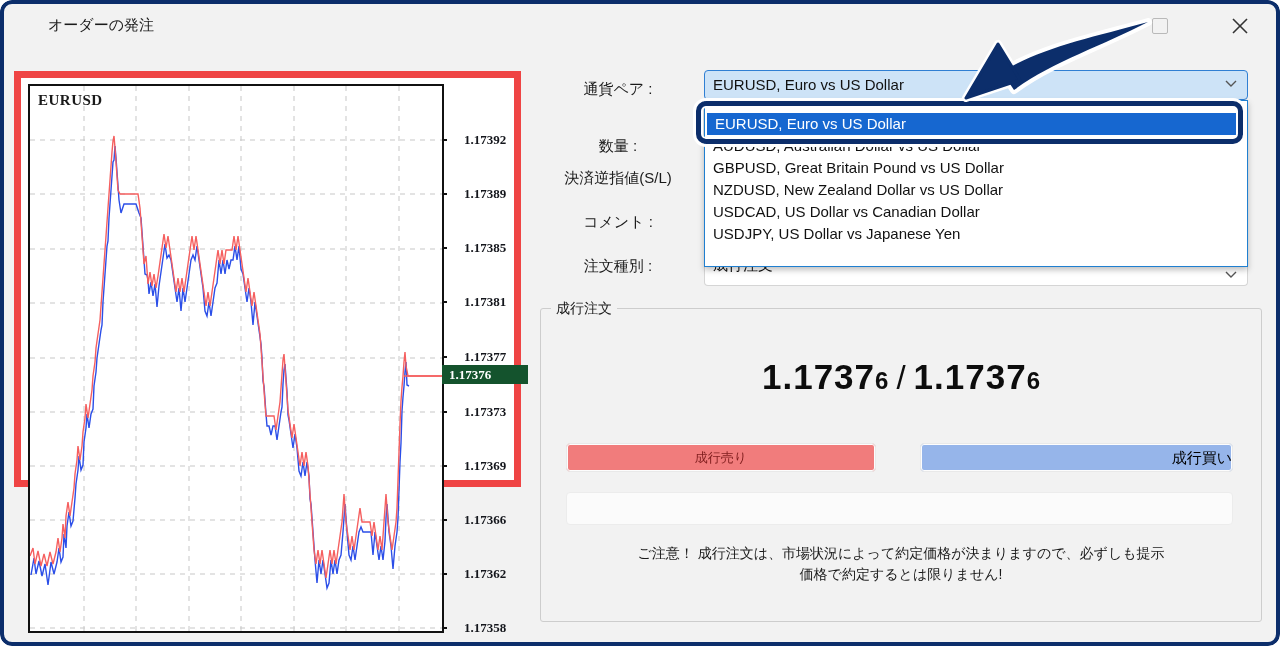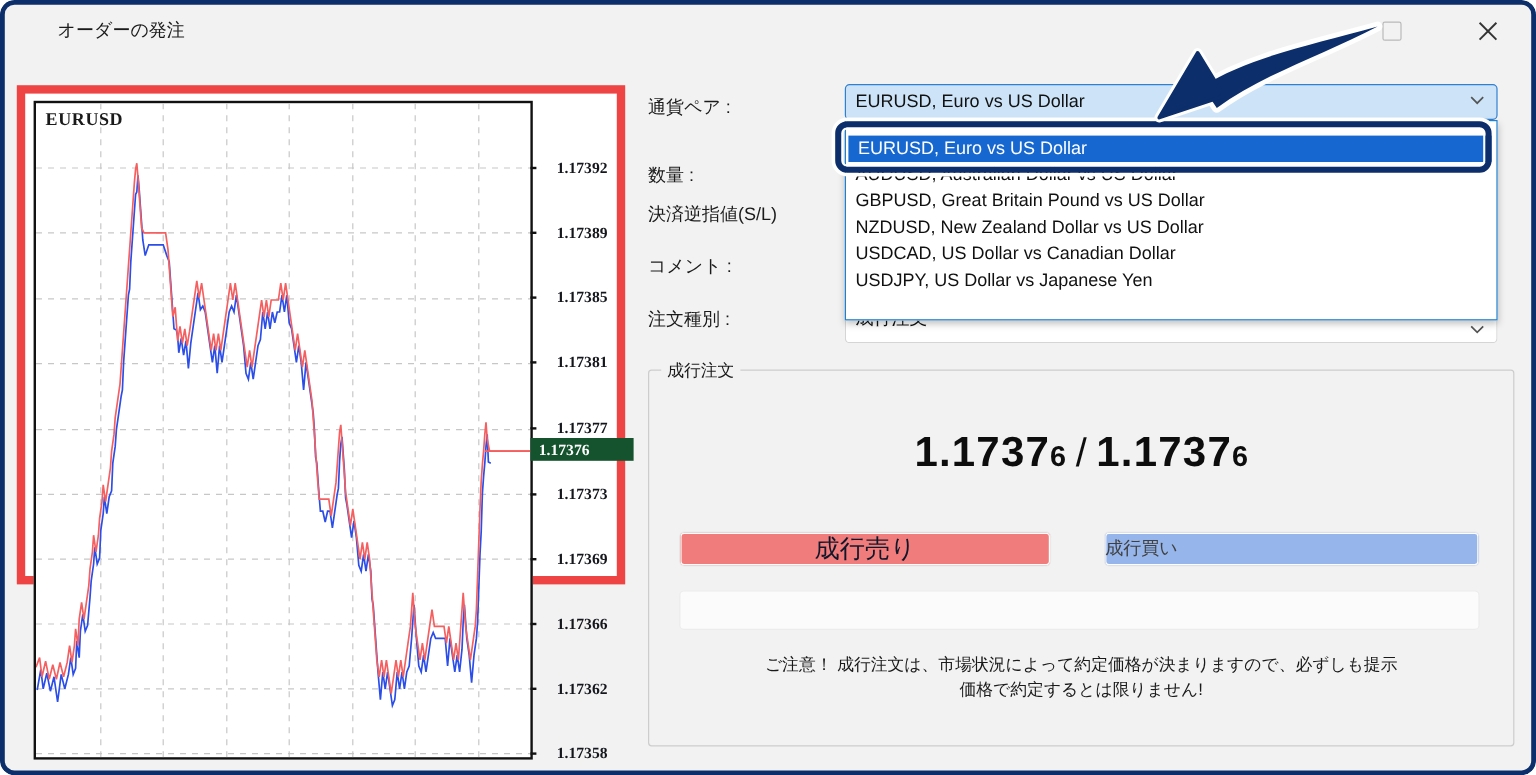--- a/index.html
+++ b/index.html
@@ -16,21 +16,21 @@
   .plot svg{display:block;}
   .symbol-label{position:absolute;left:8px;top:6px;font-size:15px;font-weight:700;color:#1a1a1a;letter-spacing:.5px;}
   .axis-label{position:absolute;left:443px;width:70px;font-size:13px;color:#14161c;font-weight:600;}
   .axis-tick{position:absolute;left:421px;width:5px;height:1.6px;background:#111;}
   .price-badge{position:absolute;left:421px;top:287px;width:86px;height:19px;background:#14532d;color:#ffffff;font-size:13px;font-weight:600;line-height:19px;padding-left:7px;box-sizing:border-box;}
   .grid{stroke:#c7c7c7;stroke-width:1;stroke-dasharray:5 5;fill:none;}
   .ask-line{fill:none;stroke:#f55f5f;stroke-width:1.4;}
   .bid-line{fill:none;stroke:#2b4ee8;stroke-width:1.4;}
   .cur-line{stroke:#f55f5f;stroke-width:1.4;}
   
-  .f-label{position:absolute;left:540px;width:156px;text-align:left;font-size:15px;color:#1a1a1a;}
+  .f-label{position:absolute;left:540px;width:156px;text-align:center;font-size:15px;color:#1a1a1a;}
   
   .combo{position:absolute;left:704px;top:70px;width:544px;height:30px;background:#cde3f7;border:1px solid #2f7fd3;border-radius:4px;box-sizing:border-box;}
   .combo .val{position:absolute;left:8px;top:5px;font-size:15px;color:#111;}
   .chev{position:absolute;right:10px;top:9px;width:12px;height:8px;}
   
   .dd-list{position:absolute;left:704px;top:100px;width:544px;height:167px;background:#ffffff;border:1px solid #1f7fd0;box-sizing:border-box;padding-top:12px;z-index:40;box-shadow:0 3px 6px rgba(0,0,0,.25);}
   .dd-item{height:22px;line-height:22px;font-size:15px;color:#111;padding-left:8px;white-space:nowrap;overflow:hidden;}
   .dd-item.selected{background:#1667d0;color:#ffffff;margin:0 2px;}
   
   .hl-box{position:absolute;left:696px;top:101px;width:547px;height:43px;border:5px solid #0c2e6b;border-radius:10px;box-sizing:border-box;box-shadow:0 0 0 3px #ffffff, inset 0 0 0 2px #ffffff;z-index:45;pointer-events:none;}
@@ -38,22 +38,22 @@
   .combo2{position:absolute;left:704px;top:267px;width:544px;height:19px;background:#ffffff;border:1px solid #d5d5d5;border-top:none;border-radius:0 0 4px 4px;box-sizing:border-box;overflow:hidden;z-index:10;}
   .combo2 .val{position:absolute;left:8px;top:-11px;font-size:15px;color:#111;}
   .combo2 .chev{top:4px;}
   
   .groupbox{position:absolute;left:540px;top:308px;width:722px;height:314px;border:1px solid #cdcdcd;border-radius:3px;box-sizing:border-box;}
   .groupbox .gb-title{position:absolute;left:10px;top:-9px;background:#f2f2f2;padding:0 5px;font-size:14px;color:#1a1a1a;}
   .big-quote{position:absolute;left:0;top:48px;width:100%;text-align:center;color:#0d0d0d;white-space:nowrap;}
   .bq-big{font-size:35px;font-weight:600;letter-spacing:1px;}
   .bq-small{font-size:24px;font-weight:600;}
   .bq-sep{font-size:33px;font-weight:400;padding:0 8px;}
-  .btn-sell{position:absolute;left:25px;top:134px;width:310px;height:29px;background:#f17c7c;border:1px solid #e9e9e9;border-radius:4px;box-shadow:0 0 0 1px #fdfdfd inset;font-size:21px;color:#0f172a;text-align:center;line-height:27px;box-sizing:border-box;}
-  .btn-buy{position:absolute;left:379px;top:134px;width:313px;height:29px;background:#96b5ea;border:1px solid #e9e9e9;border-radius:4px;box-shadow:0 0 0 1px #fdfdfd inset;font-size:15px;color:#404040;text-align:left;line-height:27px;box-sizing:border-box;}
+  .btn-sell{position:absolute;left:25px;top:134px;width:310px;height:29px;background:#f17c7c;border:1px solid #e9e9e9;border-radius:4px;box-shadow:0 0 0 1px #fdfdfd inset;font-size:13px;color:#7f1d1d;text-align:center;line-height:27px;box-sizing:border-box;}
+  .btn-buy{position:absolute;left:379px;top:134px;width:313px;height:29px;background:#96b5ea;border:1px solid #e9e9e9;border-radius:4px;box-shadow:0 0 0 1px #fdfdfd inset;font-size:15px;color:#000000;text-align:right;line-height:27px;box-sizing:border-box;}
   .bar-disabled{position:absolute;left:25px;top:183px;width:667px;height:33px;background:#fbfbfb;border:1px solid #ececec;border-radius:4px;box-sizing:border-box;}
   .notice{position:absolute;left:0;top:234px;width:100%;text-align:center;font-size:14px;line-height:21px;color:#1a1a1a;}
   
   .arrow-svg{position:absolute;left:900px;top:0;width:280px;height:130px;z-index:60;pointer-events:none;}
 </style>
 </head>
 <body>
 
 <div class="window">
 

